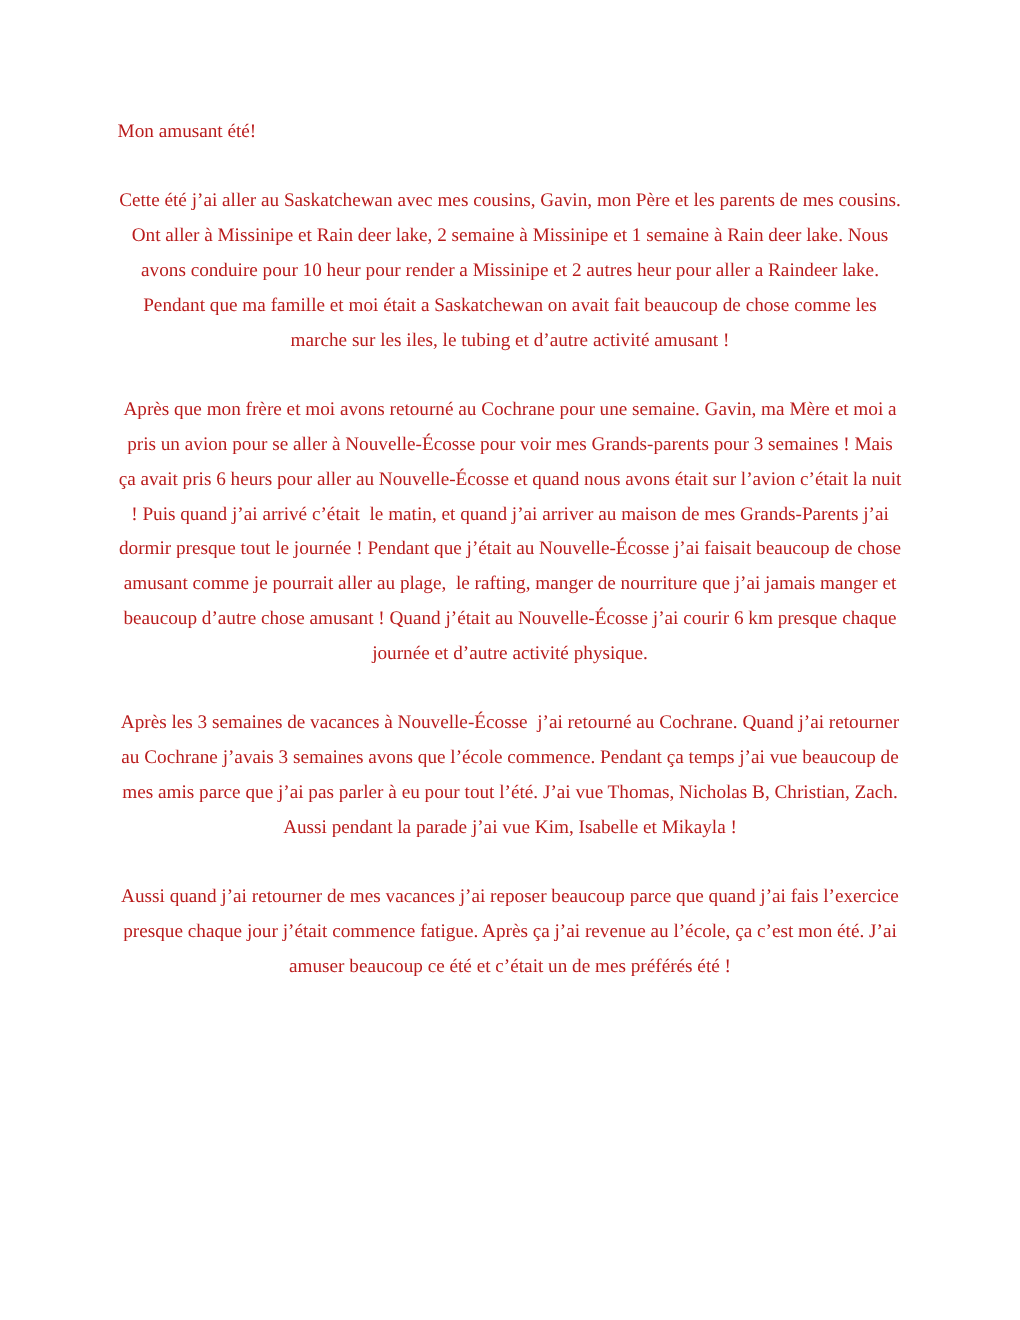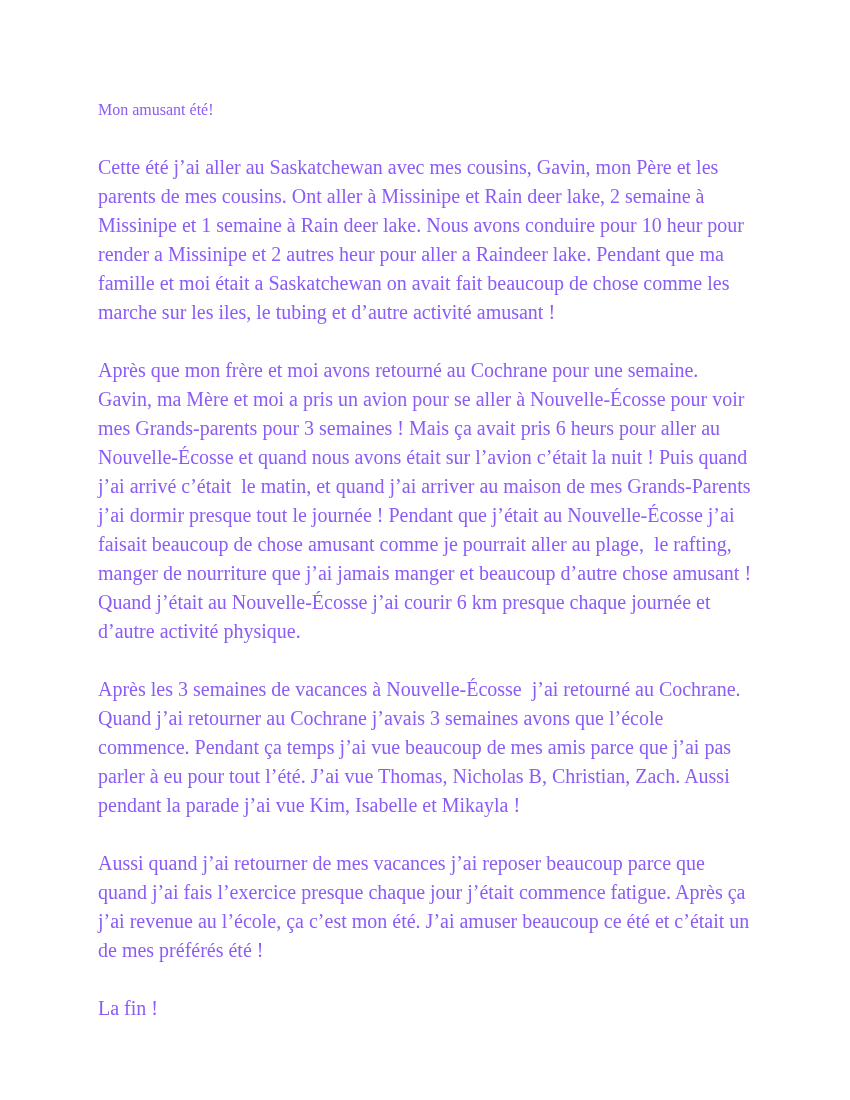--- a/index.html
+++ b/index.html
@@ -13,47 +13,46 @@
     height: 1100px;
     overflow: hidden;
     font-family: "Liberation Serif", "DejaVu Serif", serif;
   }
 
   .page {
     width: 850px;
     height: 1100px;
     background: #ffffff;
     padding: 95px 98px 0 98px;
-    color: #8b5cf6;
+    color: #b91c1c;
   }
 
   .doc-title {
     font-size: 16px;
     line-height: 29px;
     margin: 0 0 29px 0;
     white-space: pre-wrap;
   }
 
   .doc-paragraph {
-    font-size: 20px;
+    font-size: 16px;
     line-height: 29px;
     margin: 0 0 29px 0;
     max-width: 655px;
     white-space: pre-wrap;
-    text-align: left;
+    text-align: center;
   }
 </style>
 </head>
 <body>
 
 <div class="page">
   <p class="doc-title">Mon amusant été!</p>
 
   <p class="doc-paragraph">Cette été j’ai aller au Saskatchewan avec mes cousins, Gavin, mon Père et les parents de mes cousins. Ont aller à Missinipe et Rain deer lake, 2 semaine à Missinipe et 1 semaine à Rain deer lake. Nous avons conduire pour 10 heur pour render a Missinipe et 2 autres heur pour aller a Raindeer lake. Pendant que ma famille et moi était a Saskatchewan on avait fait beaucoup de chose comme les marche sur les iles, le tubing et d’autre activité amusant !</p>
 
   <p class="doc-paragraph">Après que mon frère et moi avons retourné au Cochrane pour une semaine. Gavin, ma Mère et moi a pris un avion pour se aller à Nouvelle-Écosse pour voir mes Grands-parents pour 3 semaines ! Mais ça avait pris 6 heurs pour aller au Nouvelle-Écosse et quand nous avons était sur l’avion c’était la nuit ! Puis quand j’ai arrivé c’était  le matin, et quand j’ai arriver au maison de mes Grands-Parents j’ai dormir presque tout le journée ! Pendant que j’était au Nouvelle-Écosse j’ai faisait beaucoup de chose amusant comme je pourrait aller au plage,  le rafting, manger de nourriture que j’ai jamais manger et beaucoup d’autre chose amusant ! Quand j’était au Nouvelle-Écosse j’ai courir 6 km presque chaque journée et d’autre activité physique.</p>
 
   <p class="doc-paragraph">Après les 3 semaines de vacances à Nouvelle-Écosse  j’ai retourné au Cochrane. Quand j’ai retourner au Cochrane j’avais 3 semaines avons que l’école commence. Pendant ça temps j’ai vue beaucoup de mes amis parce que j’ai pas parler à eu pour tout l’été. J’ai vue Thomas, Nicholas B, Christian, Zach. Aussi pendant la parade j’ai vue Kim, Isabelle et Mikayla !</p>
 
   <p class="doc-paragraph">Aussi quand j’ai retourner de mes vacances j’ai reposer beaucoup parce que quand j’ai fais l’exercice presque chaque jour j’était commence fatigue. Après ça j’ai revenue au l’école, ça c’est mon été. J’ai amuser beaucoup ce été et c’était un de mes préférés été !</p>
 
-  <p class="doc-paragraph">La fin !</p>
 </div>
 
 </body></html>

